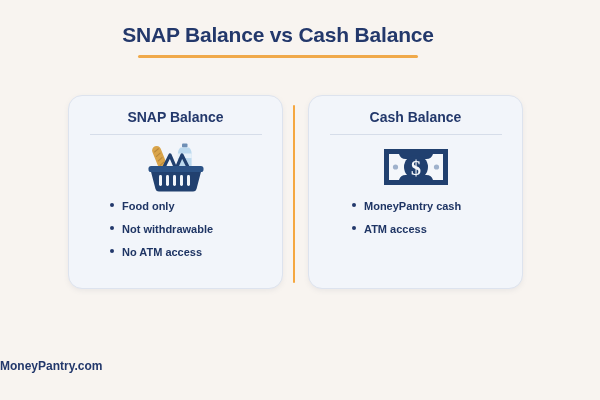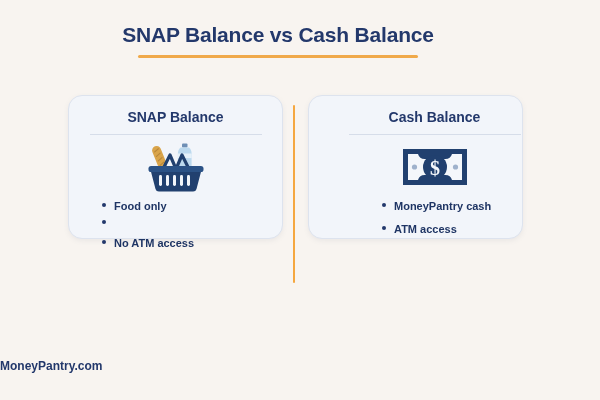--- a/index.html
+++ b/index.html
@@ -50,29 +50,29 @@
     position: absolute;
     top: 95px;
     left: 0;
     width: 600px;
     height: 196px;
   }
   .card {
     position: absolute;
     top: 0;
     width: 215px;
-    height: 144px;
+    height: 194px;
     background: #f2f5fa;
     border: 1px solid #dde3ee;
     border-radius: 14px;
     box-shadow: 0 2px 5px rgba(120,130,150,0.10);
     box-sizing: border-box;
   }
   .card-left  { left: 68px; }
-  .card-right { left: 308px; padding-left: 38px; }
+  .card-right { left: 308px; }
 
   .card-title {
     text-align: center;
     font-size: 14px;
     font-weight: bold;
     color: #23386b;
     margin-top: 13px;
     font-family: "Liberation Sans", sans-serif;
   }
   .card-rule {
@@ -86,21 +86,21 @@
   .icon-area {
     height: 58px;
     display: flex;
     align-items: center;
     justify-content: center;
     margin-top: 3px;
   }
 
   
   .bullets {
-    margin: 4px 0 0 3px;
+    margin: 4px 0 0 11px;
     padding: 0;
     list-style: none;
   }
   .bullets li {
     display: flex;
     align-items: baseline;
     font-size: 11px;
     color: #1f3564;
     font-weight: bold;
     line-height: 13px;
@@ -190,20 +190,21 @@
         </svg>
       </div>
 
       <ul class="bullets bullets-left">
         <li>
           <span class="dot"></span>
           <span>Food only</span>
         </li>
         <li>
           <span class="dot"></span>
+          <span>Not withdrawable</span>
         </li>
         <li>
           <span class="dot"></span>
           <span>No ATM access</span>
         </li>
       </ul>
     </div>
 
     <div class="card card-right">
       <div class="card-title">Cash Balance</div>

